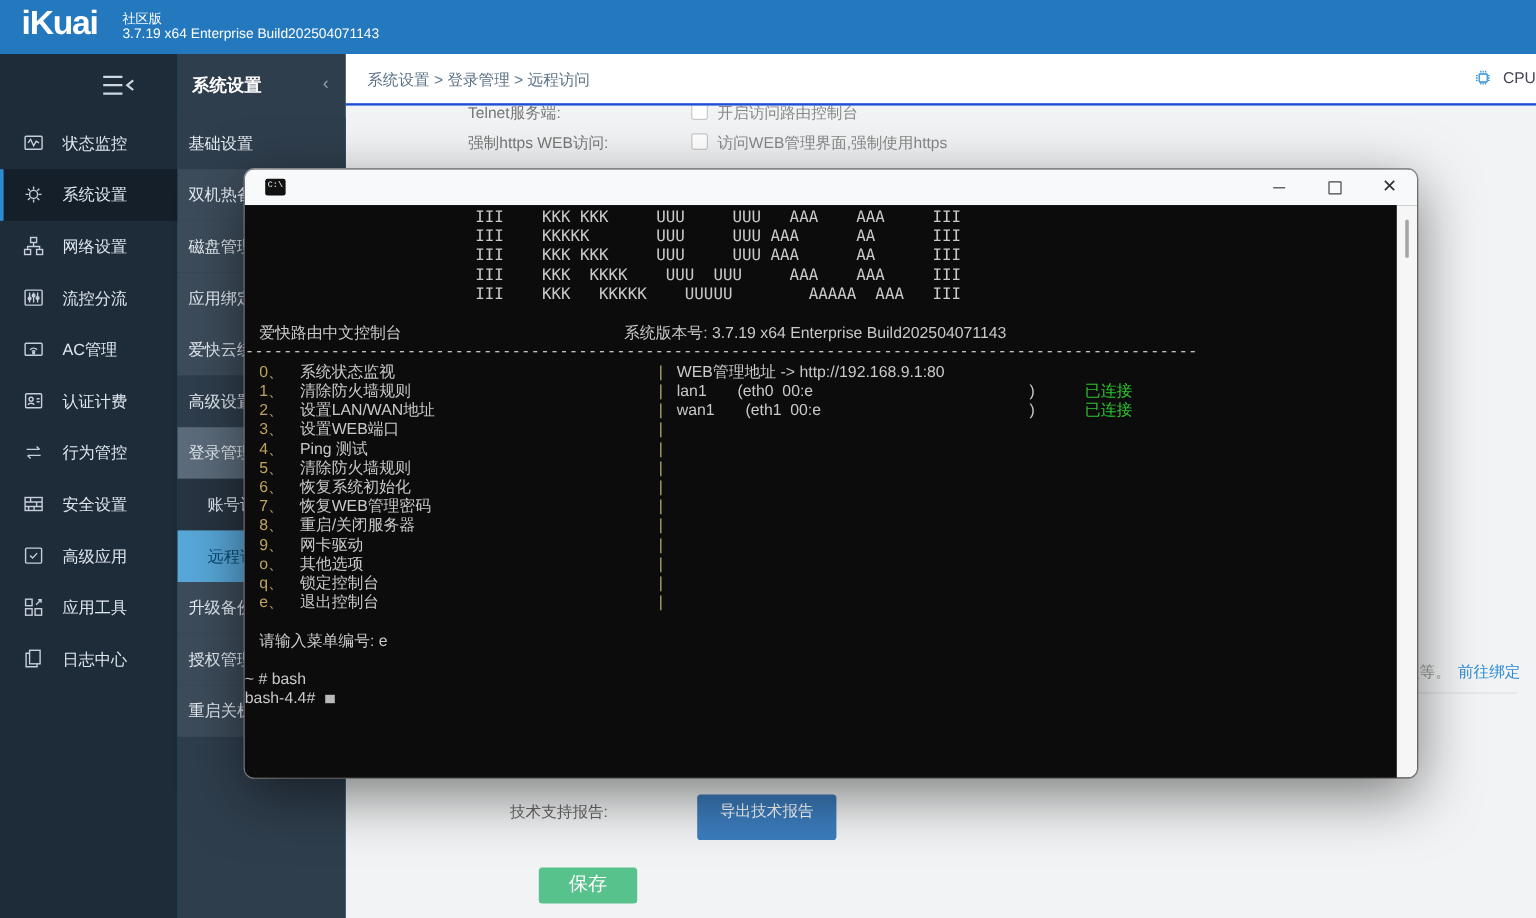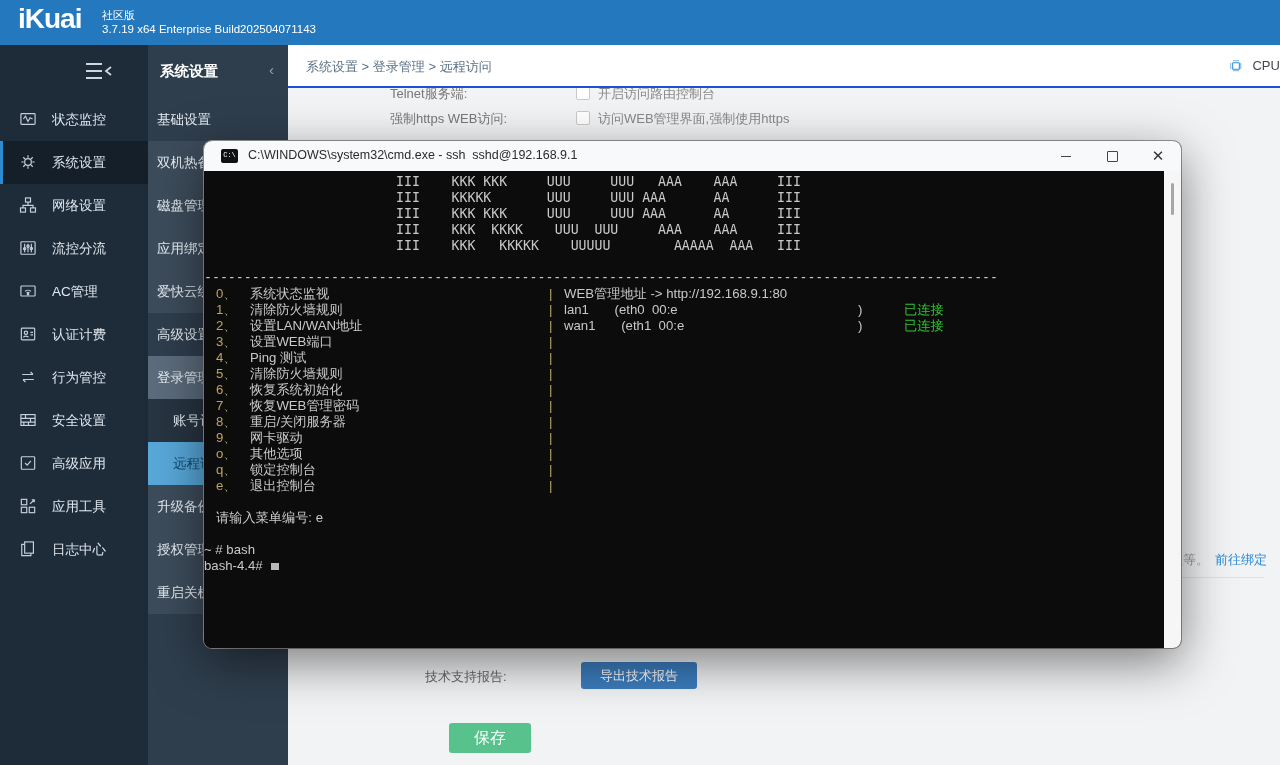--- a/index.html
+++ b/index.html
@@ -49,21 +49,21 @@
   .form-row .flabel{position:absolute;left:102px;top:0;white-space:nowrap;}
   .form-row .cbox{position:absolute;left:288px;top:1px;width:14px;height:14px;background:#fff;border:1px solid #c9c9c9;border-radius:2px;}
   .form-row .cb-label{position:absolute;left:310px;top:0;white-space:nowrap;color:#888;}
   .row0{top:40px;} .row1{top:65px;}
 
   .sliver{position:absolute;top:506px;right:13px;font-size:13px;color:#999;white-space:nowrap;z-index:1;}
   .sliver .link{color:#2d8cd8;margin-left:6px;}
   .divider{position:absolute;top:532px;left:20px;right:16px;height:1px;background:#e0e0e0;z-index:1;}
 
   .support-label{position:absolute;left:137px;top:623px;font-size:13px;color:#666;z-index:1;}
-  .btn-export{position:absolute;left:293px;top:617px;width:116px;height:27px;background:#3c7dbe;color:#fff;
+  .btn-export{position:absolute;left:293px;top:617px;width:116px;height:38px;background:#3c7dbe;color:#fff;
     font-size:13px;text-align:center;line-height:27px;border-radius:3px;cursor:pointer;z-index:1;}
   .btn-save{position:absolute;left:161px;top:678px;width:82px;height:30px;background:#57c28c;color:#fff;
     font-size:16px;text-align:center;line-height:30px;border-radius:3px;cursor:pointer;z-index:1;}
 
   
   .cmd{position:absolute;left:204px;top:141px;width:977px;height:507px;z-index:30;border-radius:8px;
     box-shadow:0 14px 50px rgba(0,0,0,.5),0 0 0 1px #9a9a9a;background:#0c0c0c;overflow:hidden;}
   .titlebar{position:absolute;left:0;top:0;right:0;height:30px;background:#f8f9fb;}
   .cmd-ico{position:absolute;left:17px;top:8px;width:17px;height:14px;background:#111;border-radius:2px;
     color:#fff;font-family:"Liberation Mono","DejaVu Sans Mono",monospace;font-size:7px;line-height:13px;text-align:center;}
@@ -307,34 +307,37 @@
     <div class="divider"></div>
 
     <div class="support-label">技术支持报告:</div>
     <div class="btn-export">导出技术报告</div>
     <div class="btn-save">保存</div>
   </div>
 
   <div class="cmd">
     <div class="titlebar">
       <div class="cmd-ico">C:\</div>
-      <div class="cmd-title">C:\WINDOWS\system32\cmd.exe - ssh  sshd@192.168.9.1</div>
       <div class="winbtns">
         <div class="winbtn wb-min"></div>
         <div class="winbtn wb-max"></div>
         <div class="winbtn wb-close">✕</div>
       </div>
     </div>
 
     <div class="term">
       <pre class="t-art">III    KKK KKK     UUU     UUU   AAA    AAA     III
 III    KKKKK       UUU     UUU AAA      AA      III
 III    KKK KKK     UUU     UUU AAA      AA      III
 III    KKK  KKKK    UUU  UUU     AAA    AAA     III
 III    KKK   KKKKK    UUUUU        AAAAA  AAA   III</pre>
+      <div class="tl t-head">
+        <span class="tt">爱快路由中文控制台</span>
+        <span class="tv">系统版本号: 3.7.19 x64 Enterprise Build202504071143</span>
+      </div>
       <pre class="tl">----------------------------------------------------------------------------------------------------</pre>
       <div id="term-menu">
           <div class="trow">
             <span class="t-num">0、</span>
             <span class="t-lab">系统状态监视</span>
             <span class="t-pipe">|</span>
             <span class="t-right">WEB管理地址 -&gt; http://192.168.9.1:80</span>
             <span class="t-paren"></span>
             <span class="t-status"></span>
           </div>

